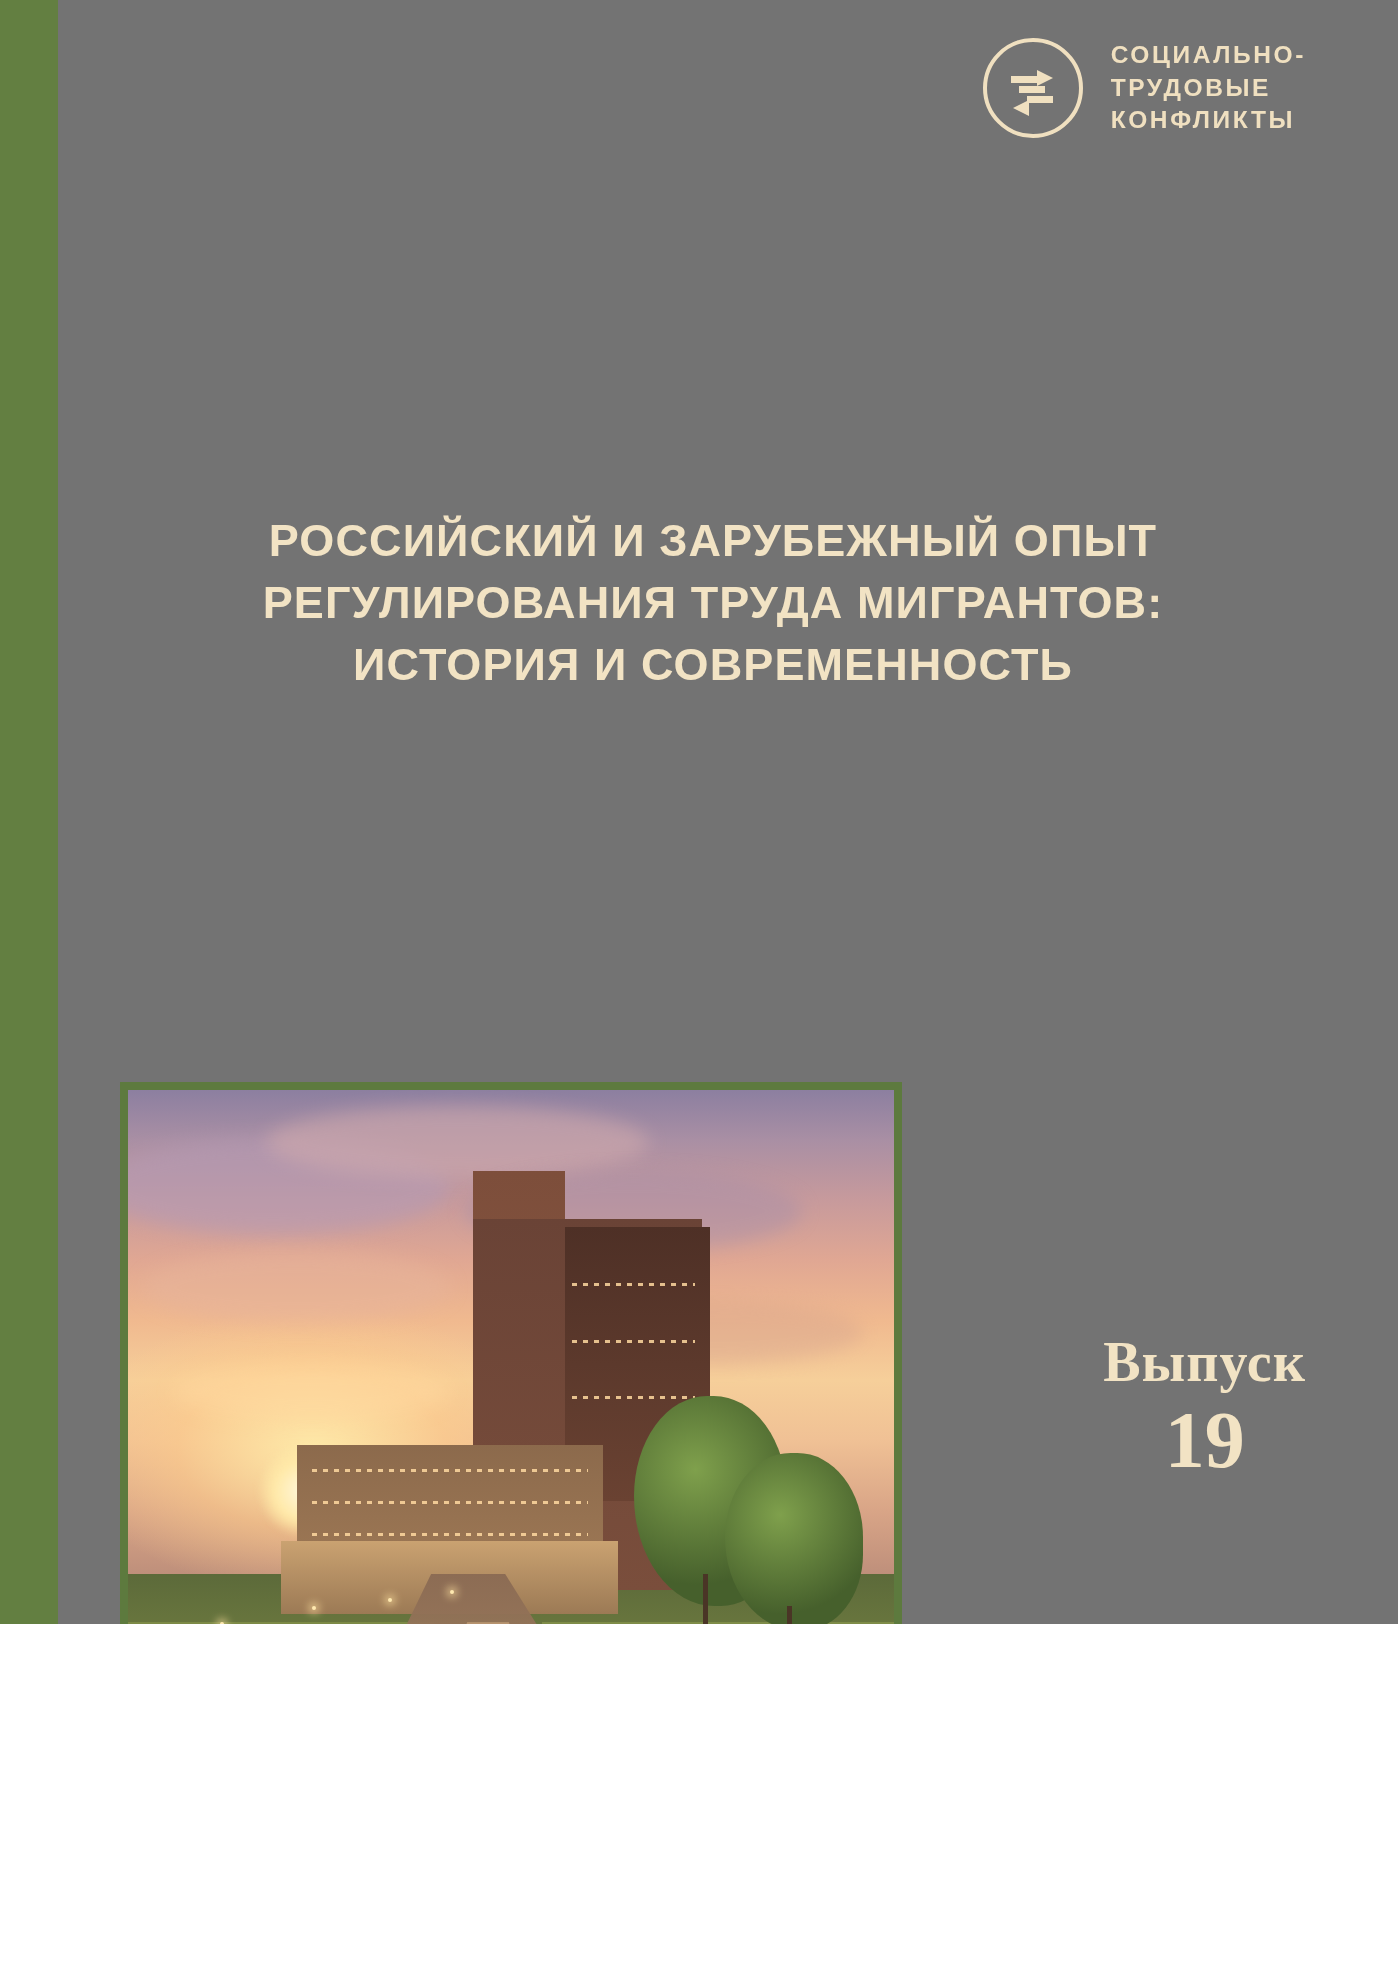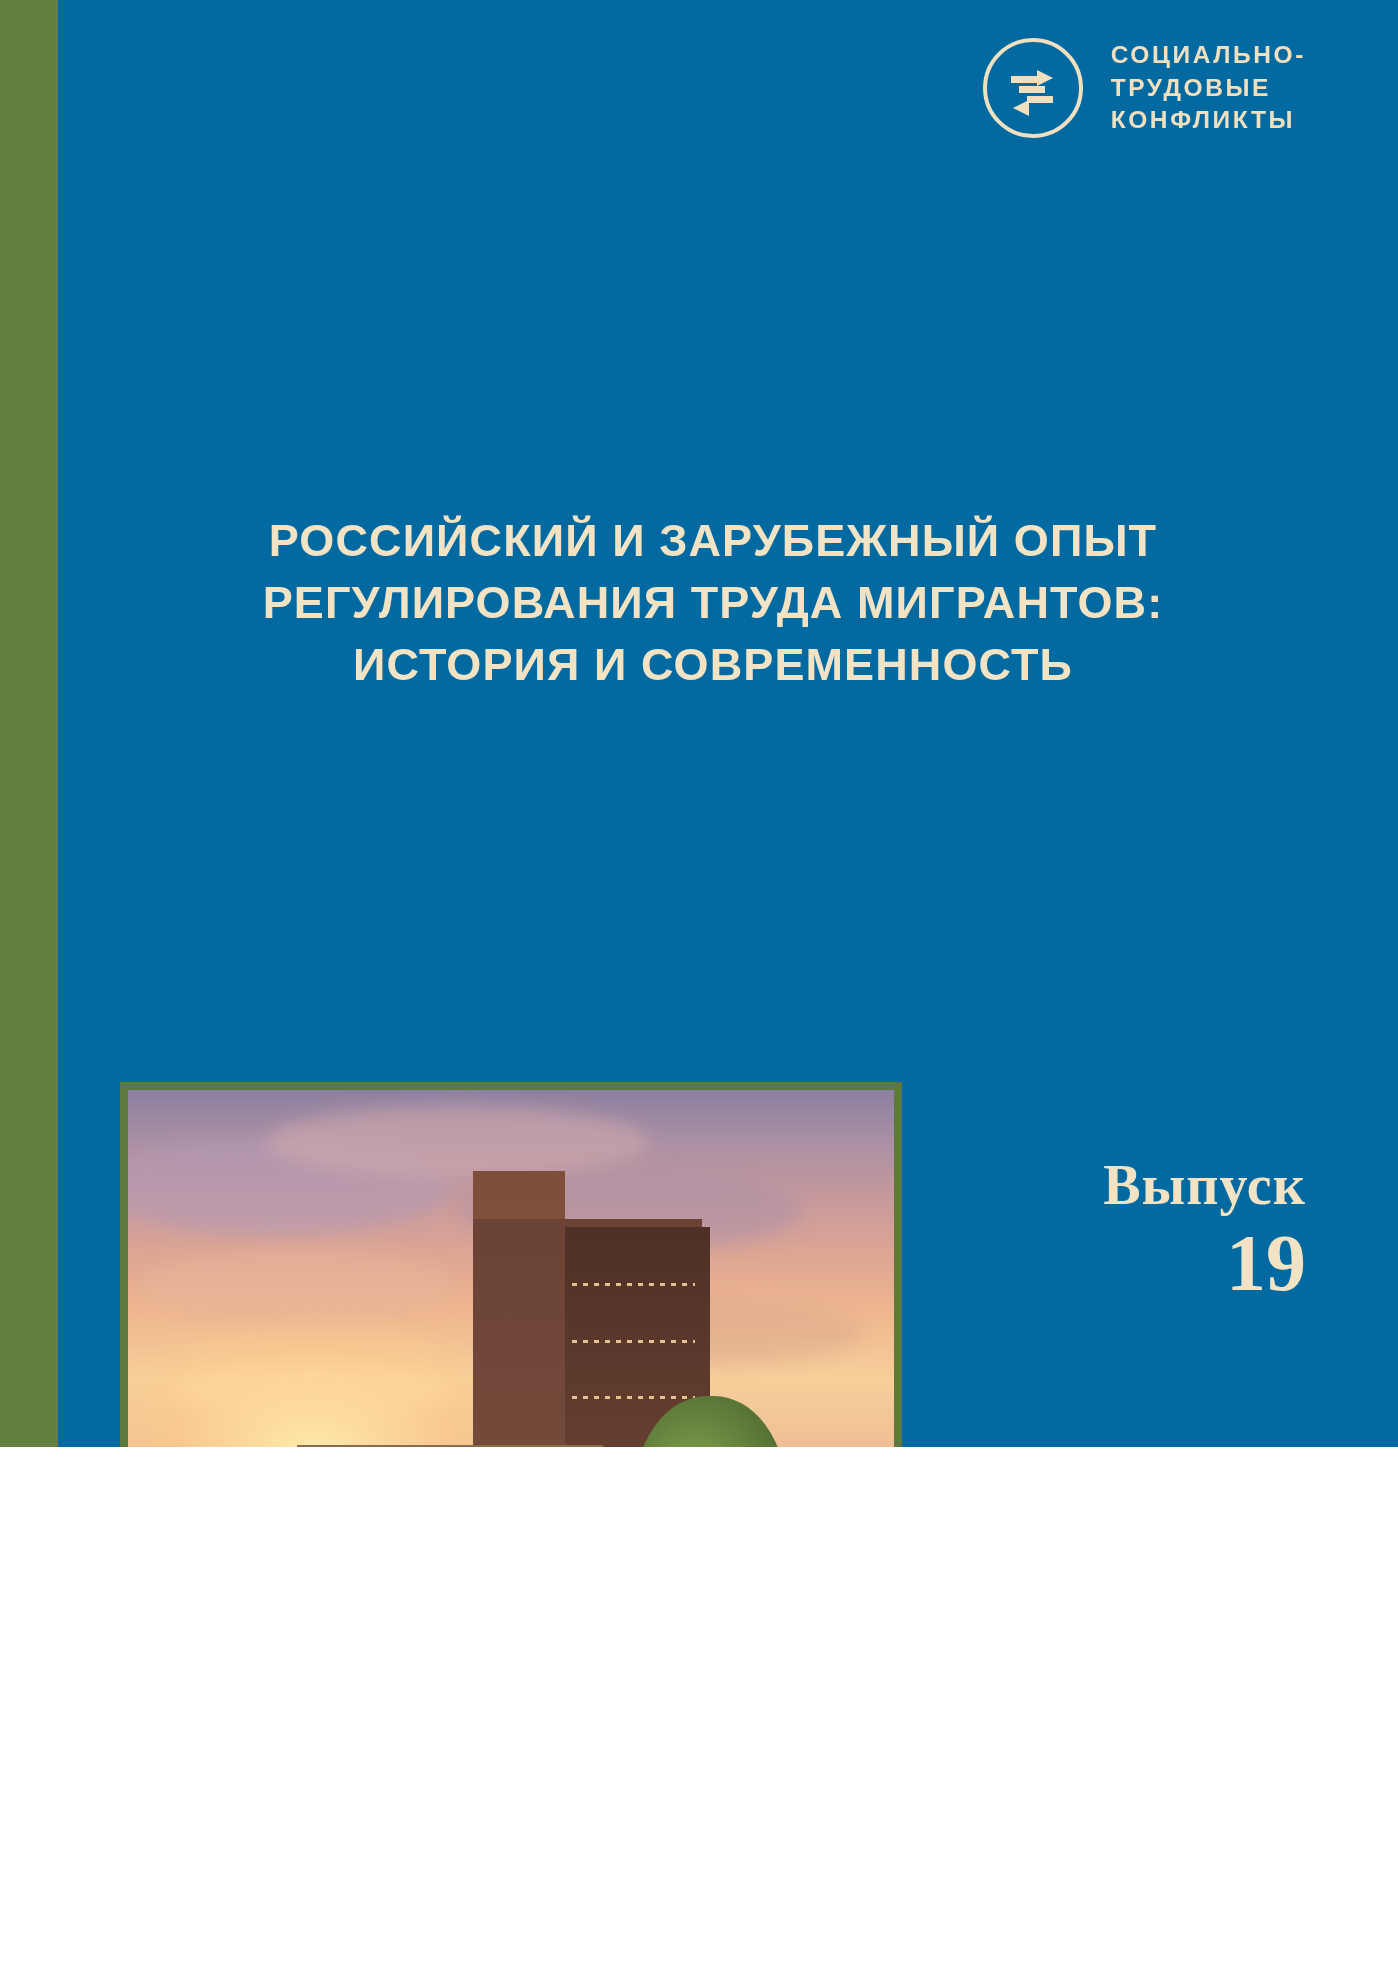--- a/index.html
+++ b/index.html
@@ -6,22 +6,22 @@
     margin: 0;
     padding: 0;
     background: #ffffff;
   }
   body {
     font-family: "Liberation Sans", sans-serif;
   }
   .page {
     position: relative;
     width: 1398px;
-    height: 1447px;
-    background: #0369a1;
+    height: 1624px;
+    background: #737373;
     overflow: hidden;
   }
   
   .left-band {
     position: absolute;
     left: 0;
     top: 0;
     width: 58px;
     height: 100%;
     background: #637f41;
@@ -247,21 +247,21 @@
     height: 4px;
     border-radius: 50%;
     background: #ffe9b0;
     box-shadow: 0 0 8px 3px rgba(255,226,160,.8);
   }
   
   .issue {
     position: absolute;
     right: 92px;
     bottom: 140px;
-    text-align: right;
+    text-align: center;
     color: #f2e3c4;
   }
   .issue-word {
     font-size: 56px;
     font-weight: bold;
     font-family: "Liberation Serif", serif;
     line-height: 1.05;
     letter-spacing: 1px;
   }
   .issue-num {

